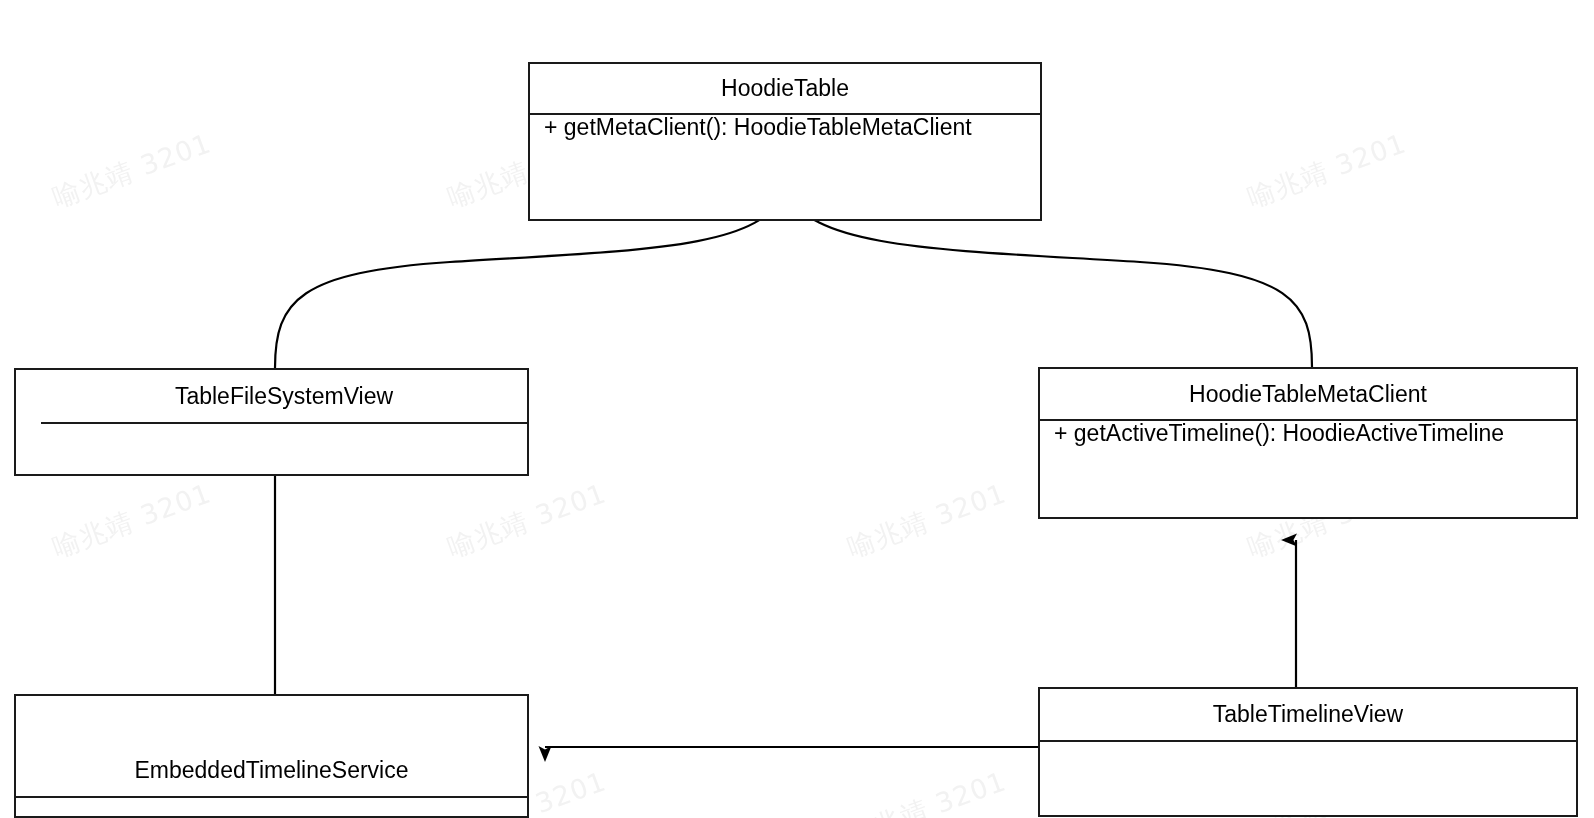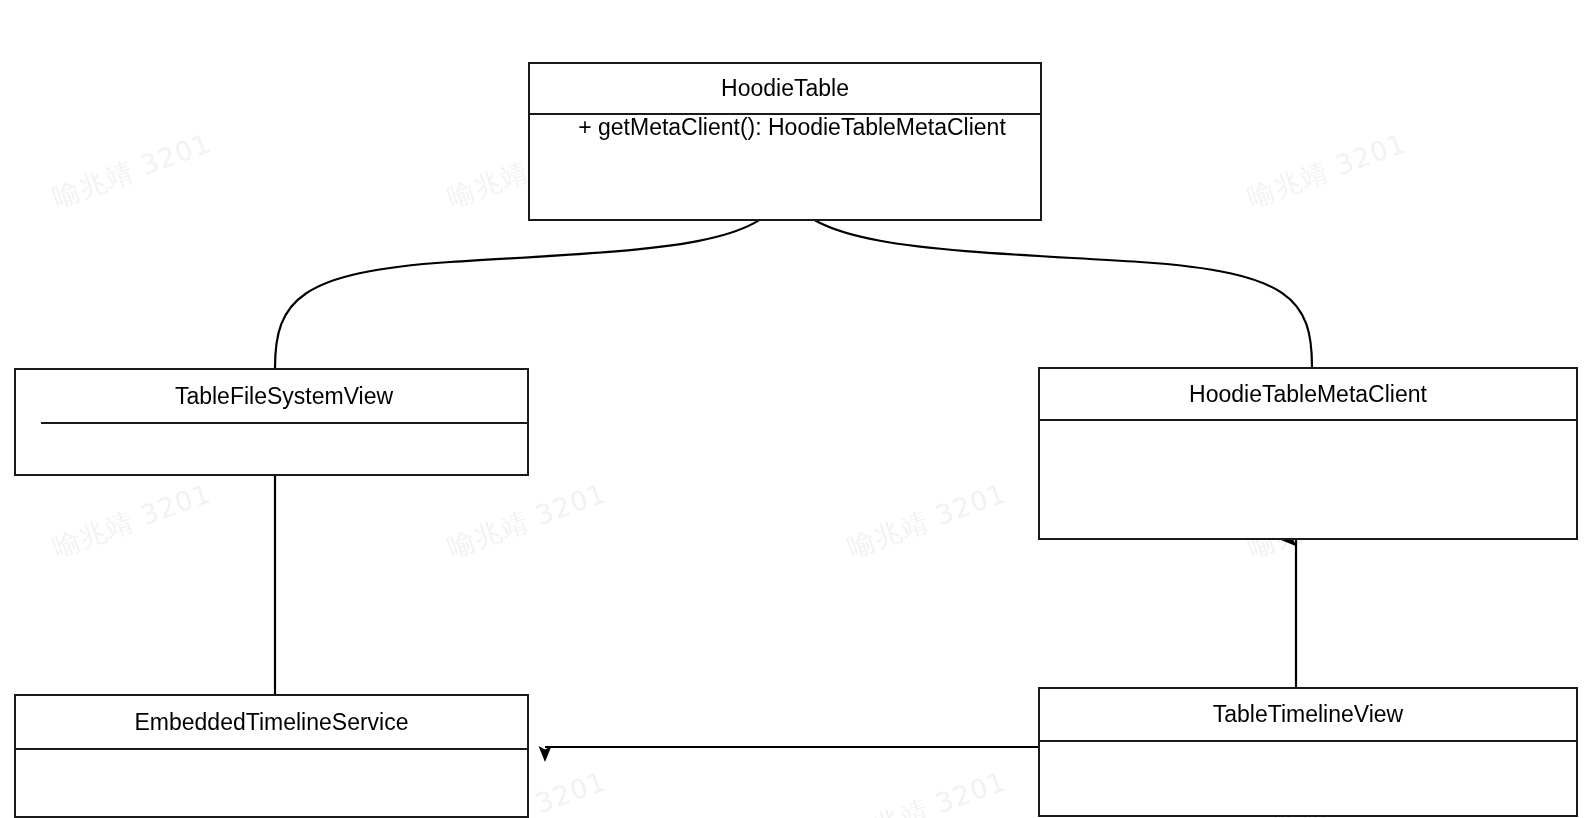--- a/index.html
+++ b/index.html
@@ -64,46 +64,46 @@
     font-size: 23px;
     color: #000000;
     border-bottom: 2px solid #1a1a1a;
     padding: 0 8px;
     white-space: nowrap;
     overflow: hidden;
   }
   .uml-members {
     box-sizing: border-box;
     display: flex;
-    justify-content: center;
+    justify-content: flex-start;
   }
   .uml-member {
     font-size: 23px;
     color: #000000;
     padding-left: 14px;
     white-space: nowrap;
     line-height: 1.1;
   }
   .uml-members.empty { }
 
   
   #class-hoodie-table          { left: 528px; top: 14px;  width: 514px; height: 159px; margin-top: 48px; }
   #class-hoodie-table .uml-class-name { height: 51px; }
   #class-hoodie-table .uml-members    { height: 104px; }
 
   #class-table-file-system-view { left: 14px; top: 368px; width: 515px; height: 108px; padding-left: 25px; }
   #class-table-file-system-view .uml-class-name { height: 54px; }
   #class-table-file-system-view .uml-members    { height: 50px; }
 
-  #class-hoodie-table-meta-client { left: 1038px; top: 367px; width: 540px; height: 173px; }
+  #class-hoodie-table-meta-client { left: 1038px; top: 367px; width: 540px; height: 152px; }
   #class-hoodie-table-meta-client .uml-class-name { height: 52px; }
   #class-hoodie-table-meta-client .uml-members    { height: 101px; }
 
   #class-embedded-timeline-service { left: 14px; top: 694px; width: 515px; height: 124px; }
-  #class-embedded-timeline-service .uml-class-name { height: 54px; }
+  #class-embedded-timeline-service .uml-class-name { height: 54px; margin-top: 48px; }
   #class-embedded-timeline-service .uml-members    { height: 66px; }
 
   #class-table-timeline-view { left: 1038px; top: 687px; width: 540px; height: 130px; }
   #class-table-timeline-view .uml-class-name { height: 53px; }
   #class-table-timeline-view .uml-members    { height: 73px; }
 </style>
 </head>
 <body>
 
 <div id="diagram-root">
@@ -160,20 +160,21 @@
   </div>
 
   <div class="uml-class" id="class-table-file-system-view">
     <div class="uml-class-name">TableFileSystemView</div>
     <div class="uml-members empty"></div>
   </div>
 
   <div class="uml-class" id="class-hoodie-table-meta-client">
     <div class="uml-class-name">HoodieTableMetaClient</div>
     <div class="uml-members">
+      <div class="uml-member">+ getActiveTimeline(): HoodieActiveTimeline</div>
     </div>
   </div>
 
   <div class="uml-class" id="class-embedded-timeline-service">
     <div class="uml-class-name">EmbeddedTimelineService</div>
     <div class="uml-members empty"></div>
   </div>
 
   <div class="uml-class" id="class-table-timeline-view">
     <div class="uml-class-name">TableTimelineView</div>

